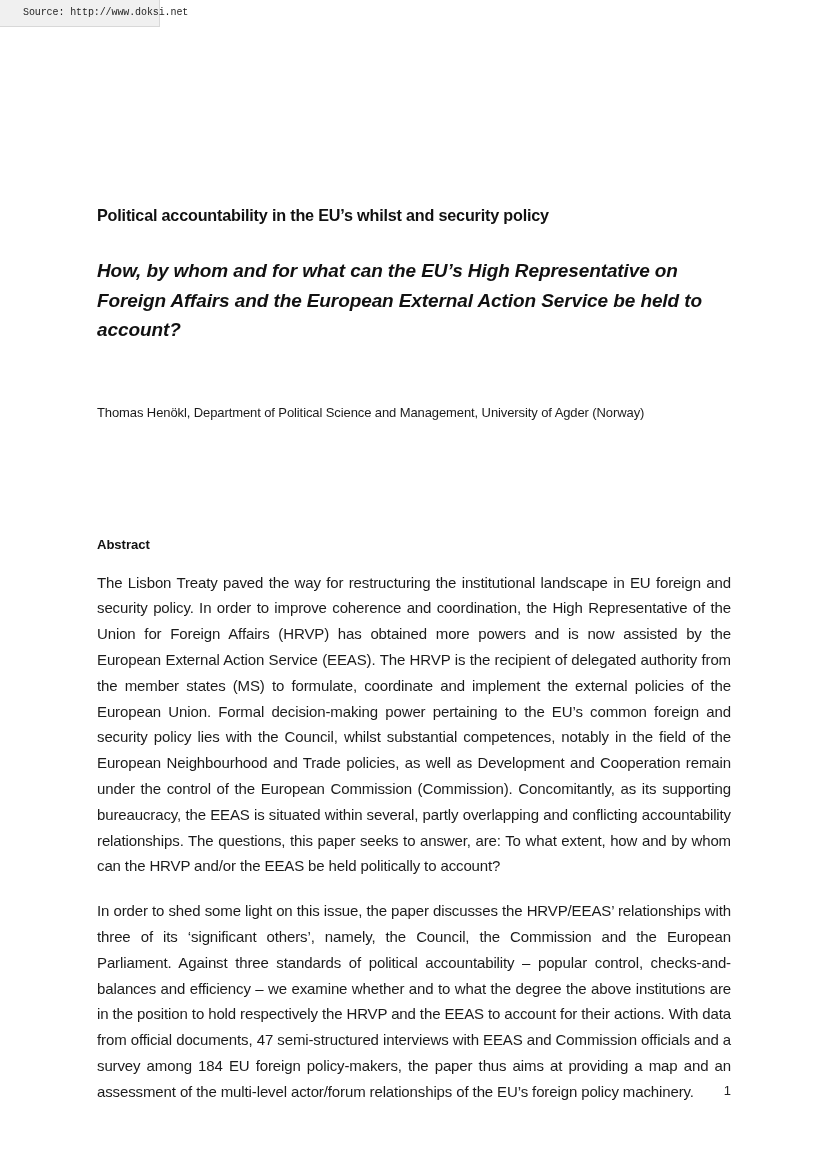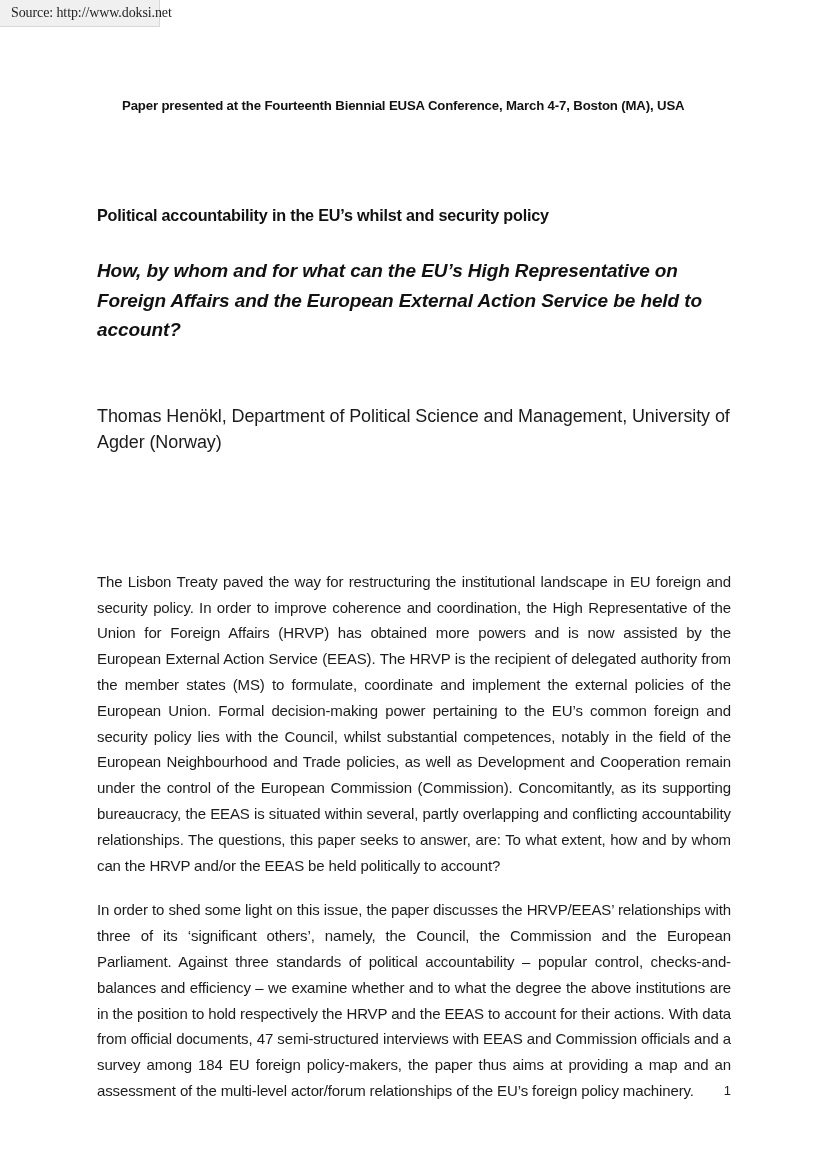--- a/index.html
+++ b/index.html
@@ -25,25 +25,25 @@
     width: 160px;
     height: 27px;
     background: #f0f0f0;
     border-right: 1px solid #d8d8d8;
     border-bottom: 1px solid #d8d8d8;
     box-sizing: border-box;
     display: flex;
     align-items: center;
   }
   #source-banner .src-text {
-    font-family: Liberation Serif, serif;
-    font-size: 14px;
+    font-family: Liberation Mono, monospace;
+    font-size: 10px;
     line-height: 1;
     color: #1f1f1f;
-    padding-left: 11px;
+    padding-left: 23px;
     white-space: nowrap;
     letter-spacing: -0.1px;
   }
 
   
   #page {
     position: absolute;
     top: 0;
     left: 0;
     width: 827px;
@@ -82,21 +82,21 @@
     font-size: 19px;
     font-weight: bold;
     font-style: italic;
     letter-spacing: -0.1px;
     color: #111111;
     margin: 30px 0 0 0;
     line-height: 1.55;
   }
 
   #author-line {
-    font-size: 18px;
+    font-size: 13px;
     color: #1b1b1b;
     margin: 60px 0 0 0;
     letter-spacing: -0.1px;
     line-height: 1.4;
   }
 
   #abstract-section {
     margin-top: 114px;
   }
 
@@ -128,31 +128,31 @@
     text-align: right;
     font-size: 13px;
     color: #222222;
   }
 </style>
 </head>
 <body>
 
 <div id="page">
 
-  <div id="conference-header">Paper presented at the Fourteenth Biennial EUSA Conference, March 4-7, Boston (MA), USA</div>
 
   <div id="content">
 
     <h1 id="paper-title">Political accountability in the EU’s whilst and security policy</h1>
 
     <h2 id="paper-subtitle">How, by whom and for what can the EU’s High Representative on Foreign Affairs and the European External Action Service be held to account?</h2>
 
     <div id="author-line">Thomas Henökl, Department of Political Science and Management, University of Agder (Norway)</div>
 
     <div id="abstract-section">
+      <div id="abstract-heading">Abstract</div>
 
       <p class="abstract-para">The Lisbon Treaty paved the way for restructuring the institutional landscape in EU foreign and security policy. In order to improve coherence and coordination, the High Representative of the Union for Foreign Affairs (HRVP) has obtained more powers and is now assisted by the European External Action Service (EEAS). The HRVP is the recipient of delegated authority from the member states (MS) to formulate, coordinate and implement the external policies of the European Union. Formal decision-making power pertaining to the EU’s common foreign and security policy lies with the Council, whilst substantial competences, notably in the field of the European Neighbourhood and Trade policies, as well as Development and Cooperation remain under the control of the European Commission (Commission). Concomitantly, as its supporting bureaucracy, the EEAS is situated within several, partly overlapping and conflicting accountability relationships. The questions, this paper seeks to answer, are: To what extent, how and by whom can the HRVP and/or the EEAS be held politically to account?</p>
 
       <p class="abstract-para">In order to shed some light on this issue, the paper discusses the HRVP/EEAS’ relationships with three of its ‘significant others’, namely, the Council, the Commission and the European Parliament. Against three standards of political accountability – popular control, checks-and-balances and efficiency – we examine whether and to what the degree the above institutions are in the position to hold respectively the HRVP and the EEAS to account for their actions. With data from official documents, 47 semi-structured interviews with EEAS and Commission officials and a survey among 184 EU foreign policy-makers, the paper thus aims at providing a map and an assessment of the multi-level actor/forum relationships of the EU’s foreign policy machinery.</p>
     </div>
 
   </div>
 
   <div id="page-number">1</div>
 

